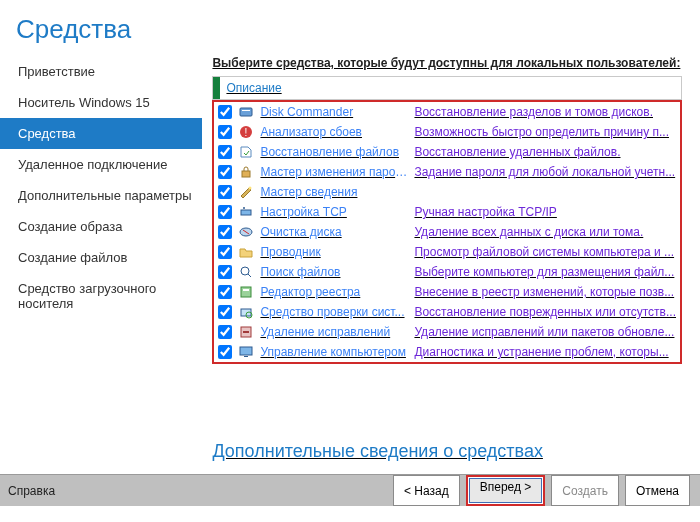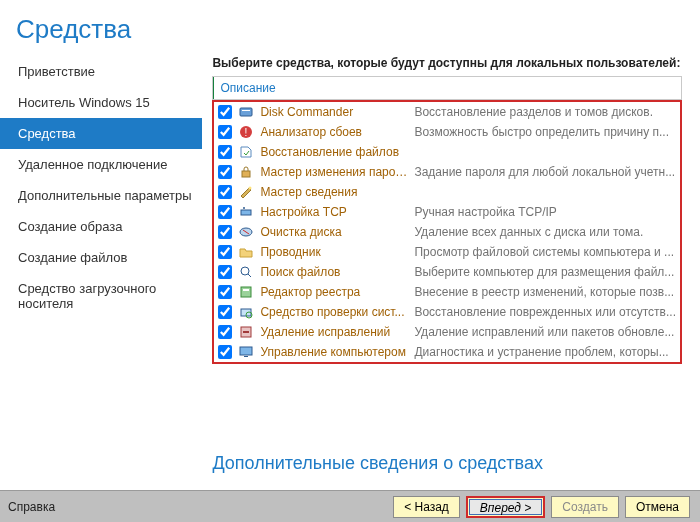--- a/index.html
+++ b/index.html
@@ -2,40 +2,40 @@
 <html><head>
 <meta charset="utf-8">
 <style>
   * { box-sizing: border-box; margin: 0; padding: 0; }
   body { width: 700px; height: 522px; font-family: "Segoe UI", Tahoma, sans-serif; font-size: 12px; background: #fff; overflow: hidden; position: relative; }
   .page-title { font-size: 26px; font-weight: 300; color: #1e7bc6; padding: 14px 0 10px 16px; }
   .main { position: absolute; top: 50px; left: 0; right: 0; bottom: 32px; display: flex; }
   .sidebar { width: 222px; padding-top: 6px; }
   .sidebar-item { padding: 8px 0 8px 18px; color: #333; font-size: 13px; cursor: pointer; }
   .sidebar-item.selected { background: #1e7bc6; color: #fff; }
-  .content { flex: 1; padding: 6px 18px 4px 10px; display: flex; flex-direction: column; }
+  .content { flex: 1; padding: 6px 18px 16px 10px; display: flex; flex-direction: column; text-decoration: underline; }
   .instruction { font-size: 12px; color: #222; font-weight: bold; margin-bottom: 6px; }
   .table-header { display: flex; border: 1px solid #c9c9c9; background: #fff; }
   .col-name { width: 192px; display: flex; align-items: center; padding: 4px 6px; color: #1e7bc6; }
-  .col-desc { flex: 1; padding: 4px 6px; color: #1e7bc6; border-left: 1px solid #15803d; }
+  .col-desc { flex: 1; padding: 4px 6px; color: #1e7bc6; border-left: 7px solid #15803d; }
   .hdr-chk { width: 14px; height: 14px; margin-right: 6px; }
   .table-body { border: 2px solid #cf2a2a; border-top: 2px solid #cf2a2a; }
   .row { display: flex; align-items: center; padding: 2px 4px; font-size: 12px; }
   .row-chk { width: 14px; height: 14px; margin-right: 6px; flex-shrink: 0; }
   .row-icon { width: 16px; height: 16px; margin-right: 6px; flex-shrink: 0; display: inline-flex; align-items: center; justify-content: center; }
-  .row-name { width: 150px; color: #a16207; white-space: nowrap; overflow: hidden; text-overflow: ellipsis; }
-  .row-desc { flex: 1; color: #737373; white-space: nowrap; overflow: hidden; text-overflow: ellipsis; padding-left: 4px; }
+  .row-name { width: 150px; color: #3b82f6; white-space: nowrap; overflow: hidden; text-overflow: ellipsis; }
+  .row-desc { flex: 1; color: #6d28d9; white-space: nowrap; overflow: hidden; text-overflow: ellipsis; padding-left: 4px; }
   .link { color: #1e7bc6; font-size: 18px; margin-top: auto; margin-bottom: 12px; cursor: pointer; display: inline-block; }
-  .footer { position: absolute; left: 0; right: 0; bottom: 0; height: 32px; background: #bfbfbf; border-top: 1px solid #9a9a9a; display: flex; align-items: center; padding: 0 10px 0 8px; }
+  .footer { position: absolute; left: 0; right: 0; bottom: 16px; height: 32px; background: #bfbfbf; border-top: 1px solid #9a9a9a; display: flex; align-items: center; padding: 0 10px 0 8px; }
   .footer-help { color: #222; font-size: 12px; }
   .footer-spacer { flex: 1; }
-  .btn { height: 22px; padding: 0 10px; font-size: 12px; background: #fef9c3; border: 1px solid #8a8a8a; margin-left: 6px; cursor: pointer; }
+  .btn { height: 31px; padding: 0 10px; font-size: 12px; background: #ffffff; border: 1px solid #8a8a8a; margin-left: 6px; cursor: pointer; }
   .btn.disabled { color: #8a8a8a; cursor: default; }
   .btn.primary-wrap { border: 2px solid #cf2a2a; padding: 1px; display: inline-flex; }
-  .btn.primary-wrap .inner { border: 1px solid #3f6fb5; background: #e8e8e8; padding: 1px 10px; font-size: 12px; font-style: italic; }
+  .btn.primary-wrap .inner { border: 1px solid #3f6fb5; background: #e8e8e8; padding: 1px 10px; font-size: 12px; }
   svg { display: block; }
 </style>
 </head>
 <body>
 
 <div class="page-title">Средства</div>
 
 <div class="main">
   <div class="sidebar">
       <div class="sidebar-item">Приветствие</div>
@@ -79,20 +79,21 @@
         </div>
         <div class="row">
           <input type="checkbox" class="row-chk" checked="" style="">
           <span class="row-icon">
             <svg width="16" height="16">
               <path d="M3 3h7l3 3v7H3z" fill="#fff" stroke="#5a8bbf"></path>
               <path d="M6 9l2 2 3-4" stroke="#3a9e3a" fill="none"></path>
             </svg>
           </span>
           <span class="row-name">Восстановление файлов</span>
+          <span class="row-desc">Восстановление удаленных файлов.</span>
         </div>
         <div class="row">
           <input type="checkbox" class="row-chk" checked="" style="">
           <span class="row-icon">
             <svg width="16" height="16">
               <rect x="4" y="7" width="8" height="6" fill="#e0b057" stroke="#9c7a2e"></rect>
               <path d="M6 7V5a2 2 0 014 0v2" fill="none" stroke="#9c7a2e"></path>
             </svg>
           </span>
           <span class="row-name">Мастер изменения паролей</span>

